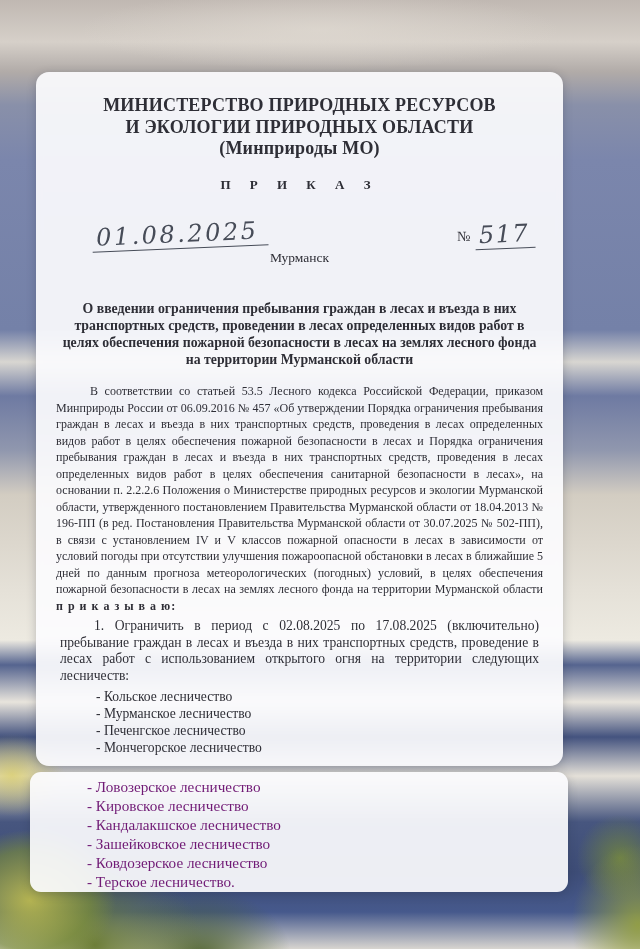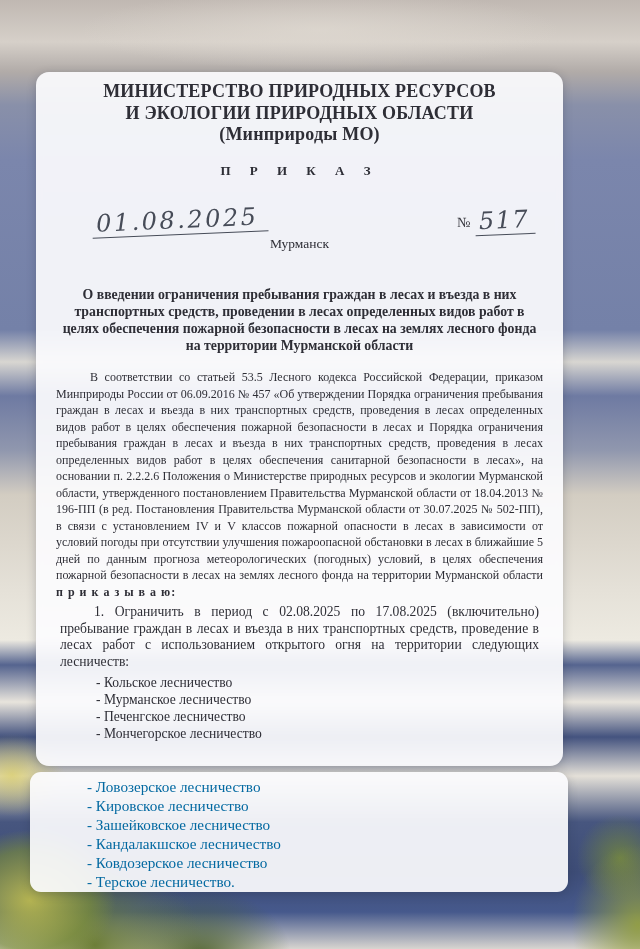--- a/index.html
+++ b/index.html
@@ -25,41 +25,41 @@
         #55648f 665px,#e8e4dc 702px,#44537f 737px,#e4e0d8 776px,
         #47567f 822px,#3e4d77 872px,#46598c 912px,#d8d5d0 949px);
   }
   
   .panel{
     position:absolute;background:rgba(252,252,254,0.92);
     box-shadow:0 2px 10px rgba(30,40,60,0.25);
     -webkit-backdrop-filter:blur(3px);backdrop-filter:blur(3px);
     color:#2e2e36;
   }
-  .panel1{left:36px;top:72px;width:527px;height:694px;border-radius:13px;padding:2px 20px;box-sizing:border-box;}
+  .panel1{left:36px;top:72px;width:527px;height:694px;border-radius:13px;padding:16px 20px;box-sizing:border-box;}
   .panel2{left:30px;top:772px;width:538px;height:120px;border-radius:11px;box-sizing:border-box;padding:5px 0 0 57px;}
   
   .ministry{margin-top:7px;text-align:center;font-weight:bold;font-size:18px;line-height:21.5px;letter-spacing:.2px;}
   .doc-type{margin-top:17px;text-align:center;font-weight:bold;font-size:13px;letter-spacing:8px;}
   .date-row{margin-top:22px;display:flex;justify-content:space-between;align-items:flex-end;padding:0 8px 0 36px;height:34px;}
   .hand{
     font-family:"DejaVu Serif",serif;font-style:italic;font-size:24px;color:#474c58;
     letter-spacing:2.5px;display:inline-block;transform:rotate(-2.5deg);
     border-bottom:1.6px solid #474c58;padding:0 10px 1px 4px;line-height:26px;
   }
   .num-group{display:flex;align-items:flex-end;gap:4px;}
   .num-sign{font-size:14px;line-height:24px;color:#3a3a42;}
   .hand-num{letter-spacing:1.5px;padding:0 6px 1px 4px;}
   .city{margin-top:1px;text-align:center;font-size:13.5px;line-height:16px;}
   .subject{margin-top:34px;text-align:center;font-weight:bold;font-size:13.8px;line-height:17.2px;}
   .body-par{margin:15px 0 0 0;font-size:12px;line-height:16.5px;text-align:justify;text-indent:34px;}
   .body-par b{font-weight:bold;letter-spacing:1px;}
   .item-par{margin:4px;font-size:13.6px;line-height:16.5px;text-align:justify;text-indent:34px;}
   .flist{list-style:none;margin:1px 0 0 0;padding:0 0 0 40px;font-size:13.6px;line-height:17px;}
-  .flist2{list-style:none;margin:0;padding:0;font-size:15.2px;line-height:19px;color:#0369a1;}
+  .flist2{list-style:none;margin:0;padding:0;font-size:15.2px;line-height:19px;color:#701a75;}
 </style>
 </head>
 <body>
 
 <div class="stage">
   <div class="bg"></div>
 
   <div class="panel panel1">
     <div class="ministry">
       <div>МИНИСТЕРСТВО ПРИРОДНЫХ РЕСУРСОВ</div>
@@ -90,19 +90,19 @@
       <li>- Мурманское лесничество</li>
       <li>- Печенгское лесничество</li>
       <li>- Мончегорское лесничество</li>
     </ul>
   </div>
 
   <div class="panel panel2">
     <ul class="flist2">
       <li>- Ловозерское лесничество</li>
       <li>- Кировское лесничество</li>
+      <li>- Кандалакшское лесничество</li>
       <li>- Зашейковское лесничество</li>
-      <li>- Кандалакшское лесничество</li>
       <li>- Ковдозерское лесничество</li>
       <li>- Терское лесничество.</li>
     </ul>
   </div>
 </div>
 
 </body></html>

